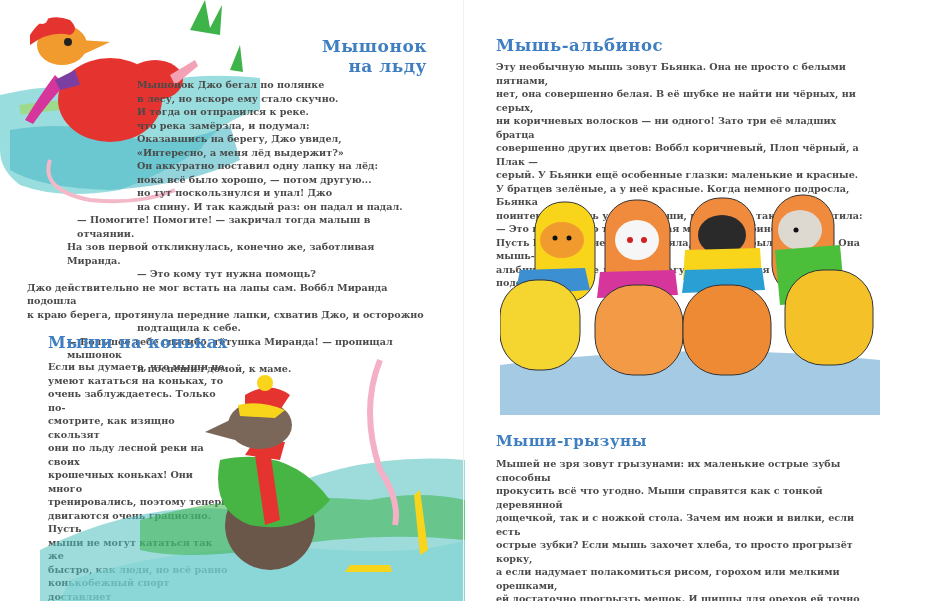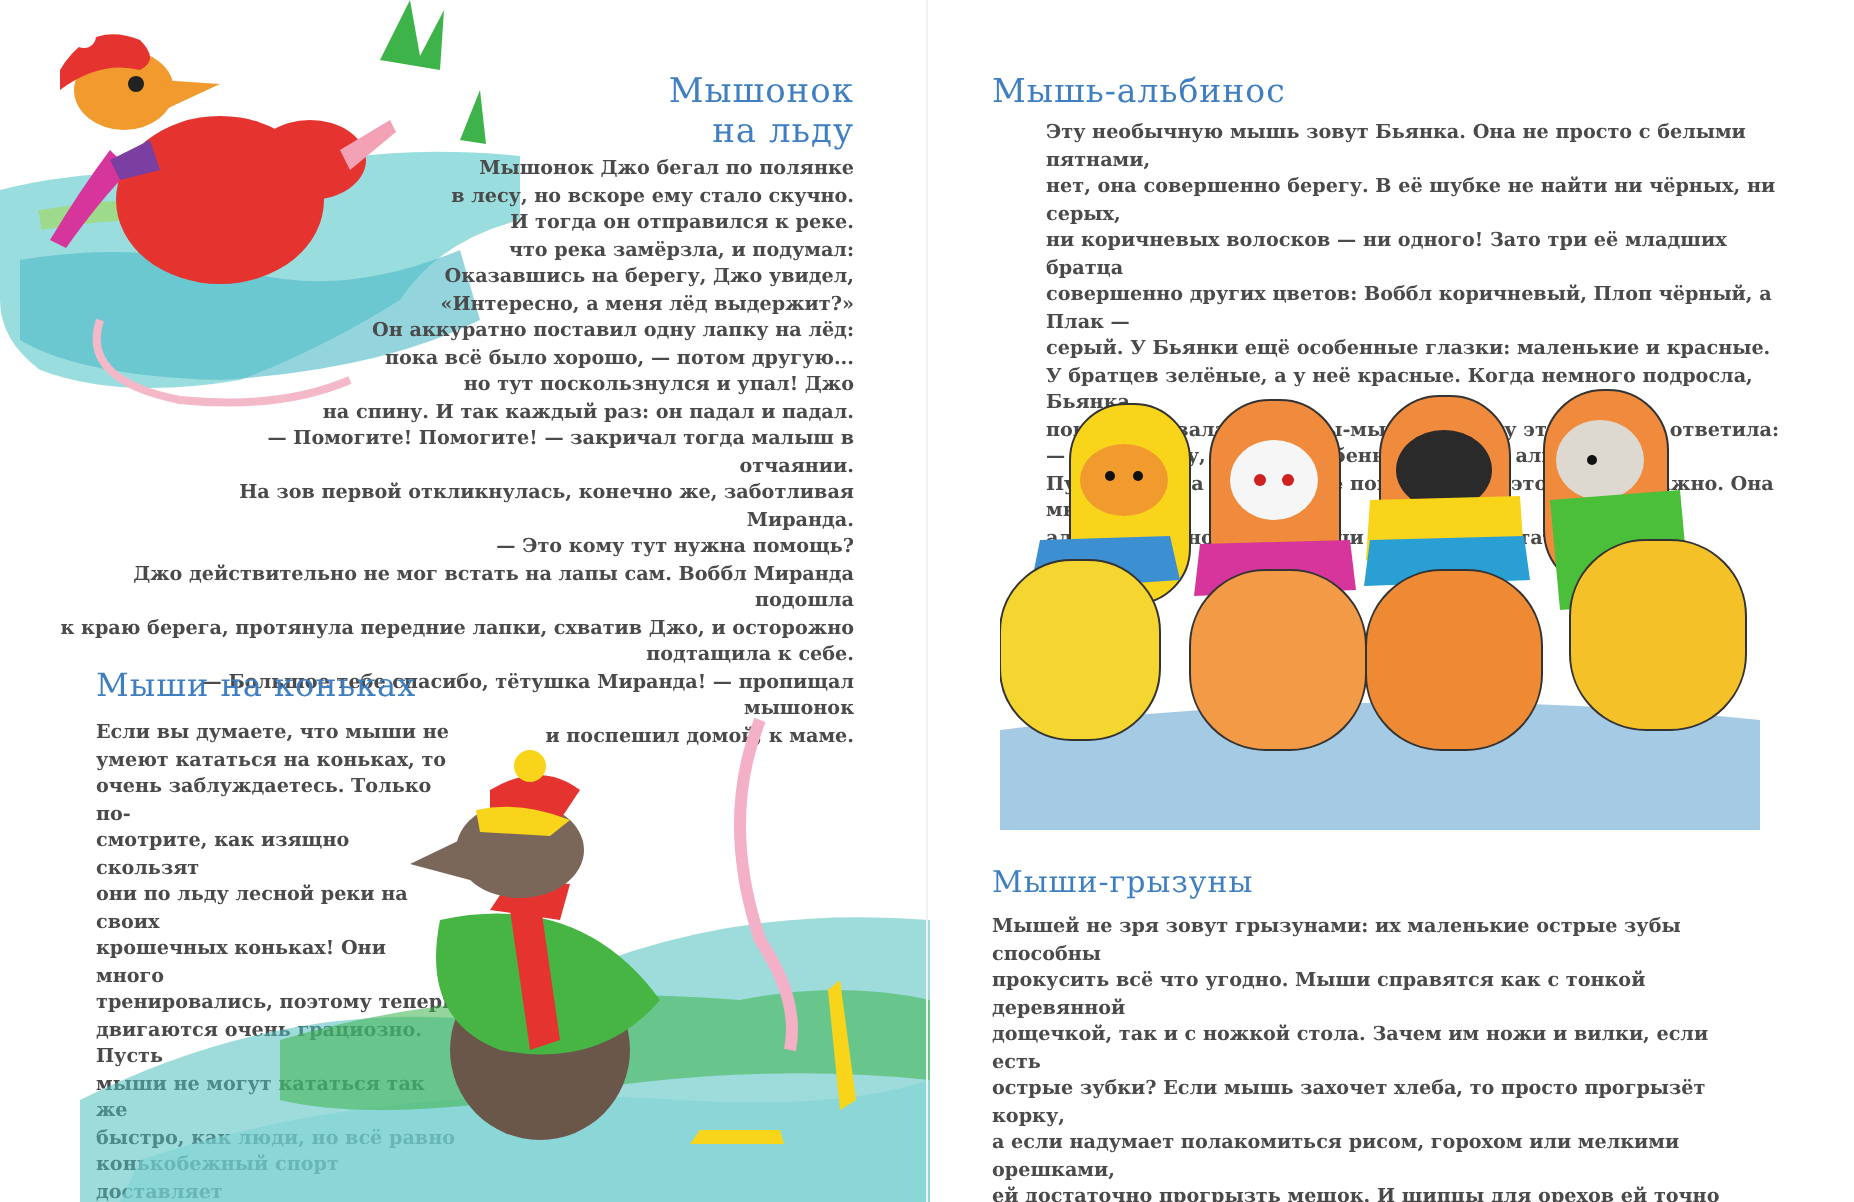--- a/index.html
+++ b/index.html
@@ -3,36 +3,36 @@
 <meta charset="utf-8">
 <style>
   html, body { margin:0; padding:0; }
   body { width:927px; height:601px; background:#ffffff; position:relative; overflow:hidden;
          font-family:"DejaVu Serif","Liberation Serif",serif; color:#3a3a3a; }
   .page { position:absolute; top:0; height:601px; }
   .left { left:0; width:463px; }
   .right { left:463px; width:536px; }
   .gutter { position:absolute; left:463px; top:0; width:1px; height:601px; background:#f1f1f1; }
 
-  h2 { margin:0; font-family:"DejaVu Serif","Liberation Serif",serif; font-weight:normal;
+  h2 { margin:0; font-family:"DejaVu Serif","Liberation Serif",serif; font-weight:bold;
        color:#3f7fc1; letter-spacing:0.5px; }
   .txt { font-size:9.6px; line-height:13.5px; font-weight:bold; color:#4a4a4a; }
   .txt p { margin:0; }
 
   
   .s1-title { position:absolute; right:36px; top:36px; text-align:right; font-size:17px; line-height:20px; }
-  .s1-body { position:absolute; right:36px; top:78px; width:290px; text-align:right; }
+  .s1-body { position:absolute; right:36px; top:78px; width:290px; text-align:left; }
 
   
   .s2-title { position:absolute; left:48px; top:333px; font-size:16px; }
   .s2-body { position:absolute; left:48px; top:360px; width:180px; }
 
   
   .s3-title { position:absolute; left:33px; top:36px; font-size:16.5px; }
-  .s3-body { position:absolute; left:33px; top:60px; width:380px;margin-left:27px; }
+  .s3-body { position:absolute; left:33px; top:60px; width:380px; }
 
   
   .s4-title { position:absolute; left:33px; top:432px; font-size:15px; }
   .s4-body { position:absolute; left:33px; top:457px; width:385px; }
 
   .pagenum { position:absolute; right:52px; top:552px; font-size:9.5px; font-weight:bold; color:#4a4a4a; }
 
   .illus { position:absolute; }
 </style>
 </head>
@@ -118,21 +118,21 @@
     <path d="M380 140 L388 200 L380 205 L374 145 Z" fill="#f8d51a"></path>
   </svg>
 </div>
 
 <div class="gutter"></div>
 
 <div class="page right">
   <h2 class="s3-title">Мышь-альбинос</h2>
   <div class="txt s3-body">
     <p>Эту необычную мышь зовут Бьянка. Она не просто с белыми пятнами,</p>
-    <p>нет, она совершенно берегу. В её шубке не найти ни чёрных, ни серых,</p>
+    <p>нет, она совершенно белая. В её шубке не найти ни чёрных, ни серых,</p>
     <p>ни коричневых волосков — ни одного! Зато три её младших братца</p>
     <p>совершенно других цветов: Воббл коричневый, Плоп чёрный, а Плак —</p>
     <p>серый. У Бьянки ещё особенные глазки: маленькие и красные.</p>
     <p>У братцев зелёные, а у неё красные. Когда немного подросла, Бьянка</p>
     <p>поинтересовалась у мамы-мыши, почему это так, и та ответила:</p>
     <p>— Это потому, что ты особенная мышка, альбинос.</p>
     <p>Пусть Бьянка ничего и не поняла, но ей это было неважно. Она мышь-</p>
     <p>альбинос! Многие ли мыши могут похвастаться чем-то подобным?</p>
   </div>
 

